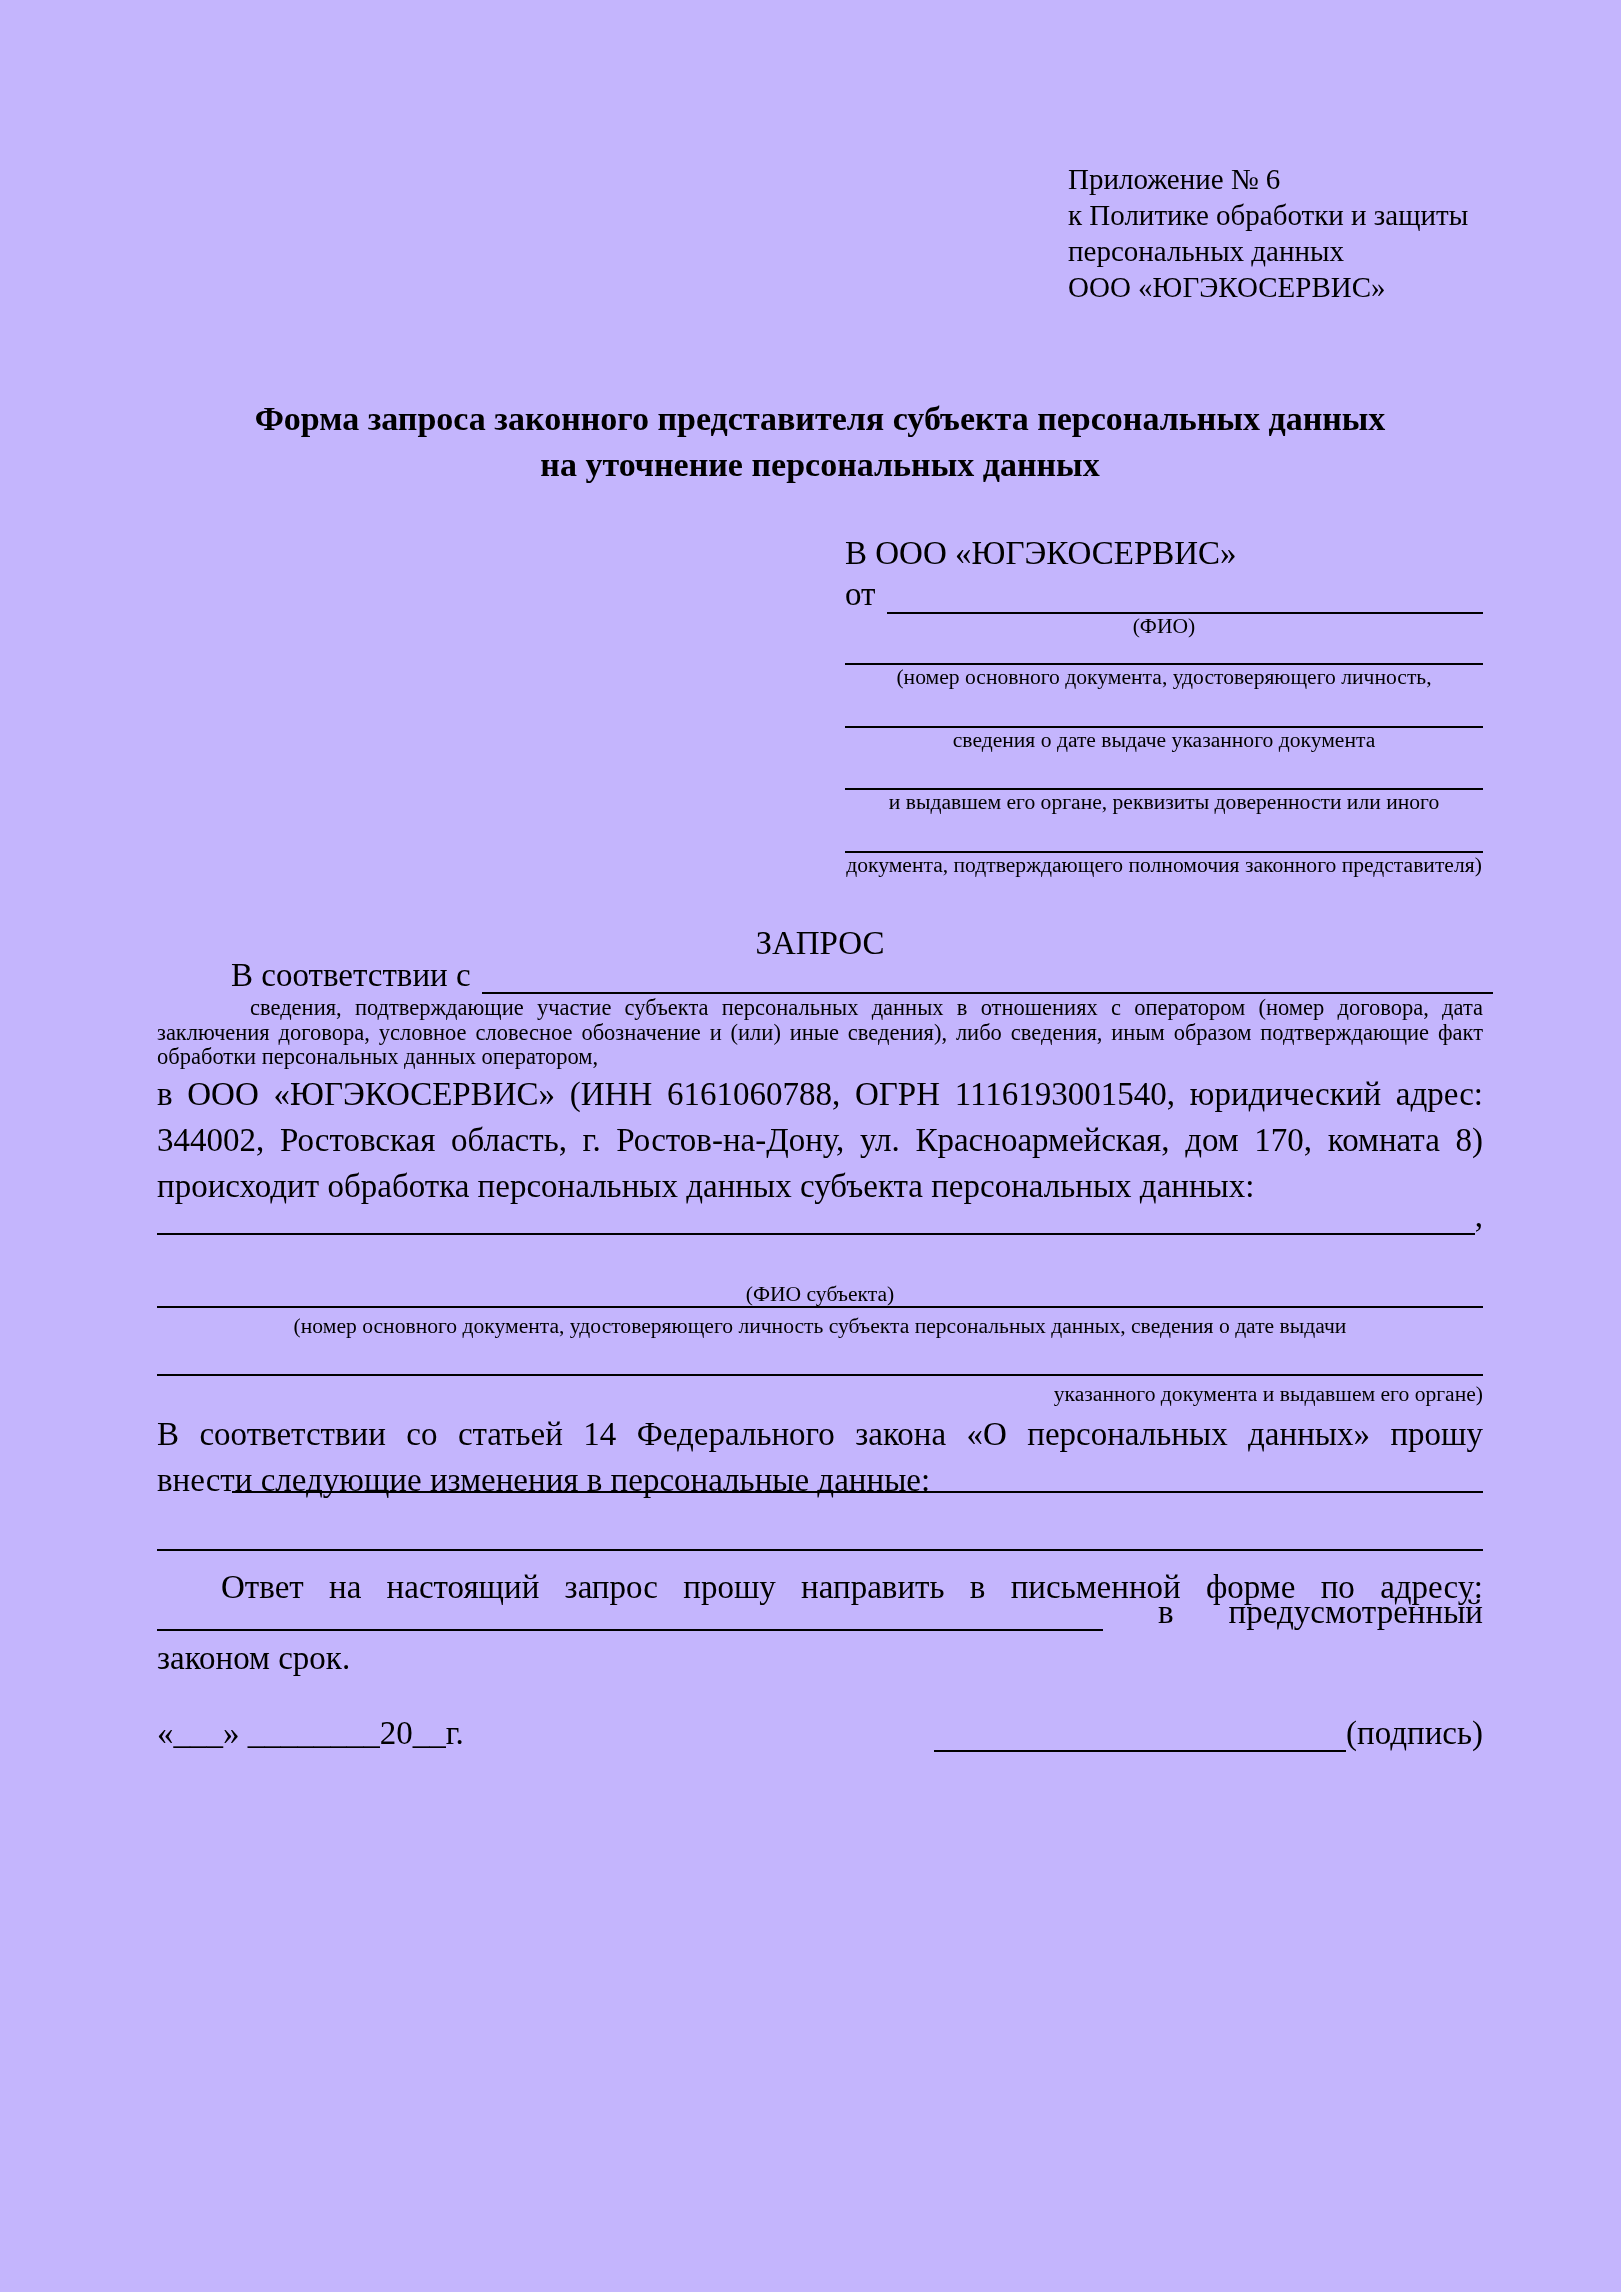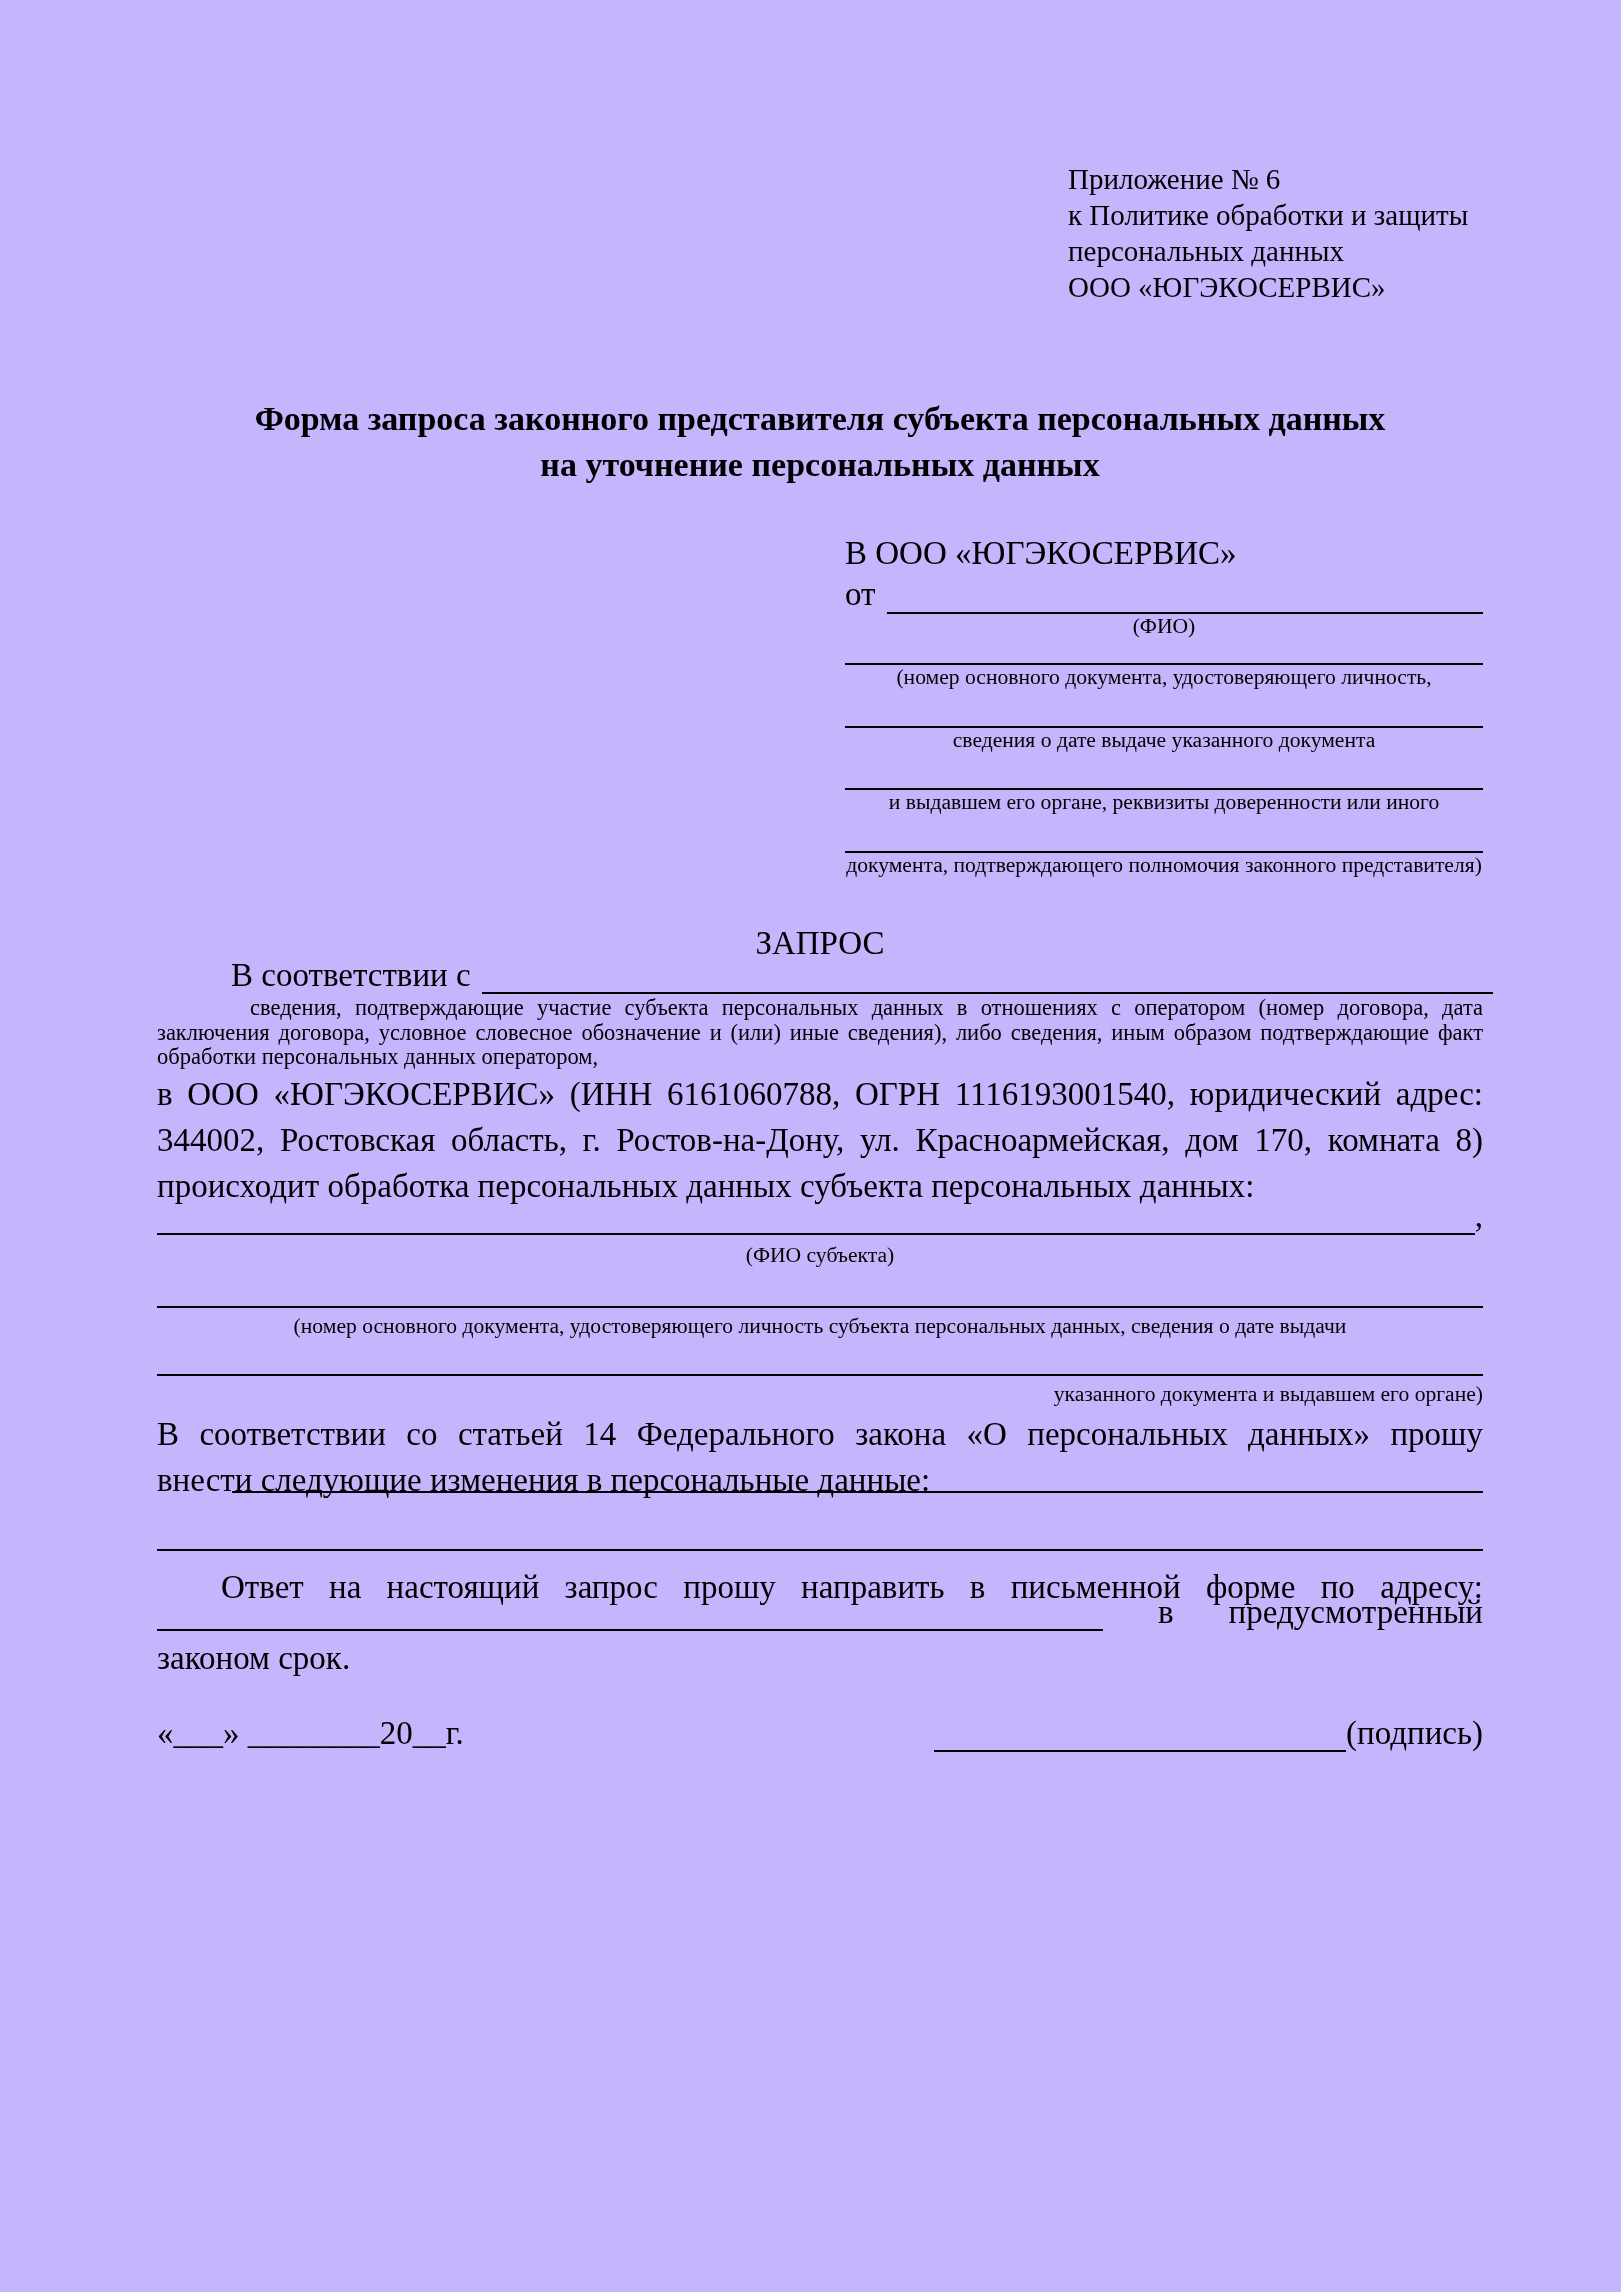--- a/index.html
+++ b/index.html
@@ -34,21 +34,21 @@
 
   
   .req-heading{left:157px;top:925px;width:1326px;font-size:33px;text-align:center;}
   .intro-row{left:167px;top:957px;width:1326px;display:flex;align-items:flex-end;font-size:33px;height:37px;}
   .intro-row .label{white-space:nowrap;margin-left:64px;}
   .intro-row .blank{flex:1;margin-left:11.8px;height:100%;}
   .fine-print{left:157px;top:996px;width:1326px;font-size:22.5px;line-height:24.5px;}
   .operator-par{left:157px;top:1071px;width:1326px;}
   .subject-row{left:157px;top:1202px;width:1326px;display:flex;align-items:flex-end;font-size:33px;height:33px;}
   .subject-row .blank{flex:1;height:100%;}
-  .subject-cap{left:157px;top:1243px;width:1326px;}
+  .subject-cap{left:157px;top:1282px;width:1326px;}
   .doc-line{left:157px;top:1273px;width:1326px;height:33px;border-bottom:2.9px solid #000;}
   .doc-cap{left:157px;top:1314px;width:1326px;}
   .organ-line{left:157px;top:1341px;width:1326px;height:33px;border-bottom:2.9px solid #000;}
   .organ-cap{left:157px;top:1382px;width:1326px;text-align:right;}
   .article-par{left:157px;top:1411px;width:1326px;}
   .blank-1{left:232px;top:1491px;width:1251px;border-top:2.9px solid #000;height:0;}
   .blank-2{left:157px;top:1549px;width:1326px;border-top:2.9px solid #000;height:0;}
   .reply-par{left:157px;top:1564px;width:1326px;font-size:33px;line-height:46px;text-indent:64px;}
   .address-row{left:157px;top:1596px;width:1326px;display:flex;align-items:flex-end;justify-content:space-between;font-size:33px;height:35px;}
   .address-row .blank{width:946px;height:100%;}

